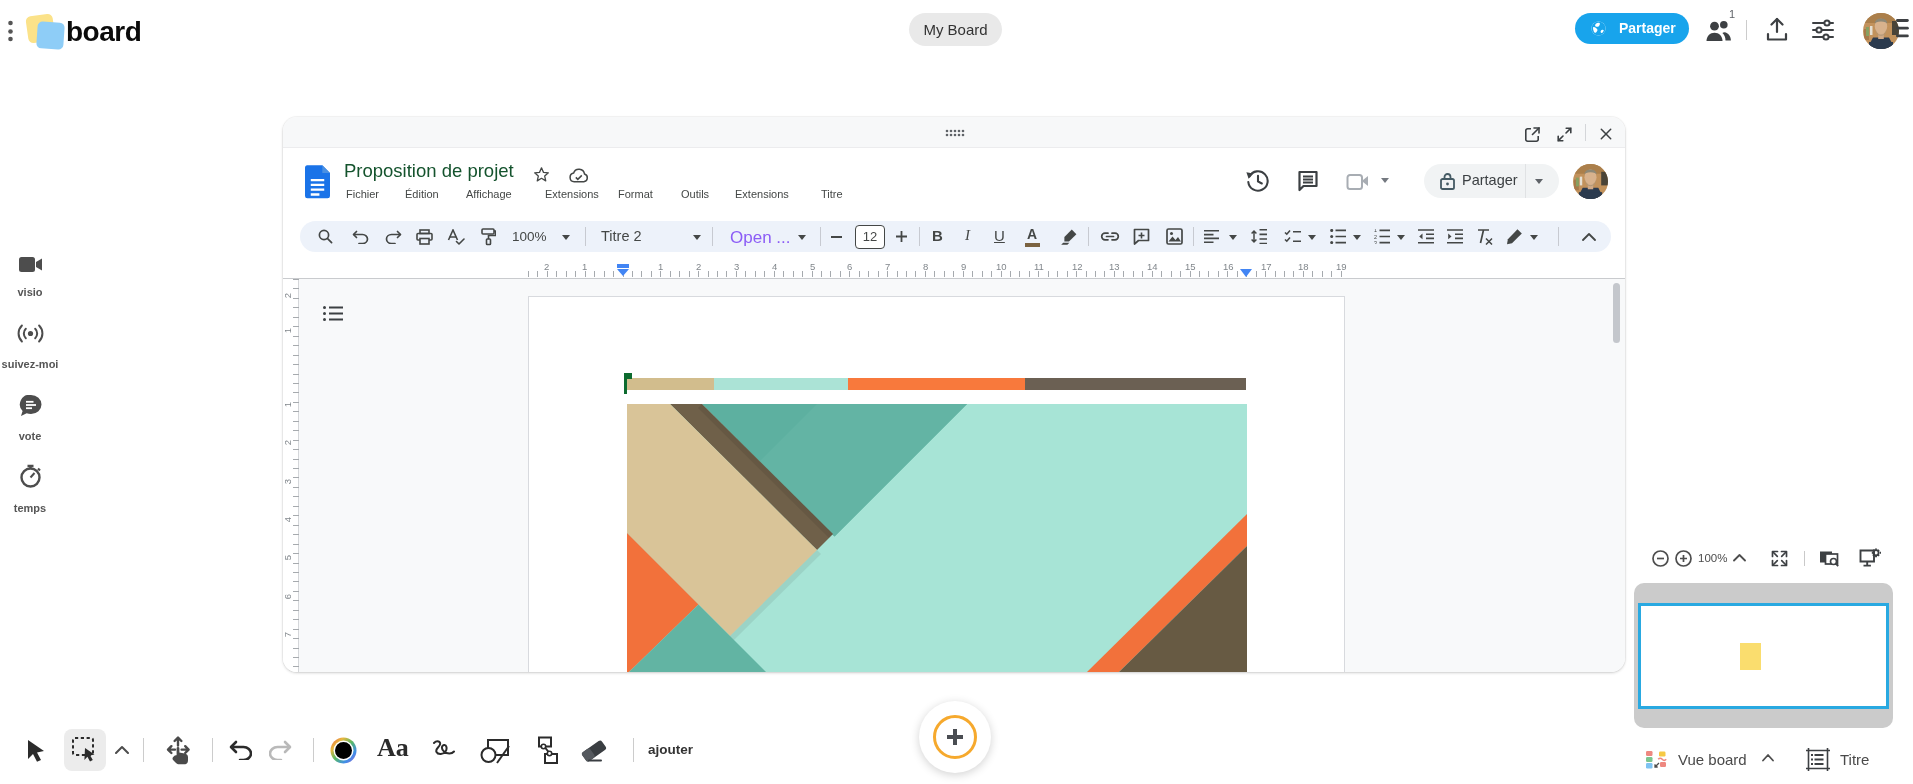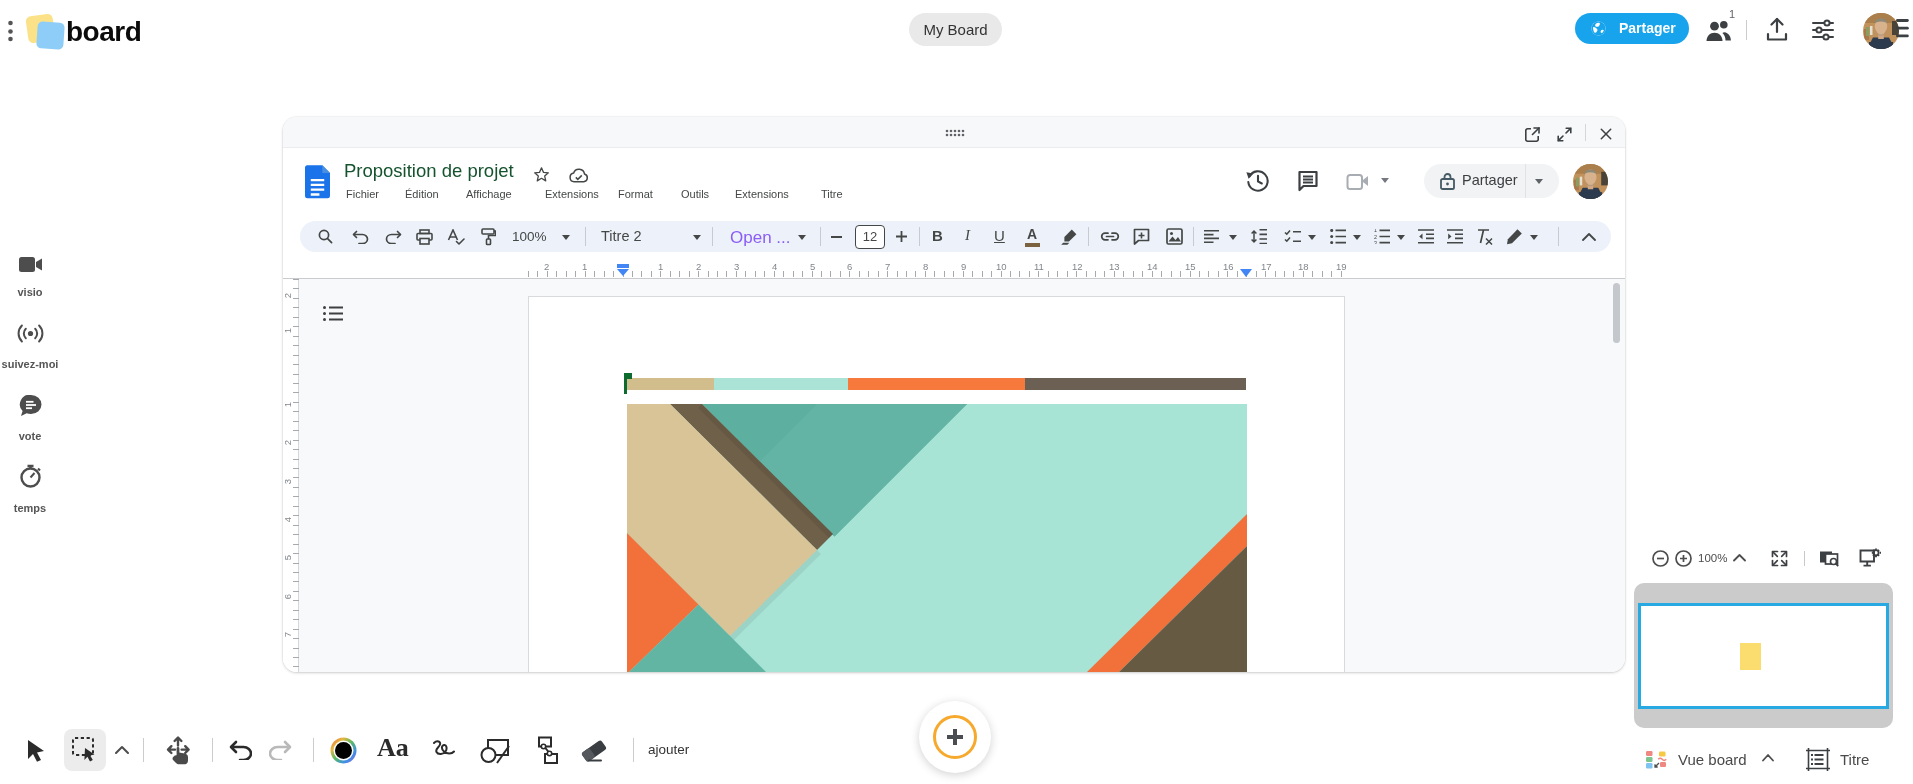--- a/index.html
+++ b/index.html
@@ -218,21 +218,21 @@
     <circle cx="19.5" cy="17.5" r="2.2" fill="#fff" stroke="#2b2b2b" stroke-width="1.6"></circle>
   </svg>
   <svg class="abs" style="left:579px;top:739px" width="30" height="24" viewBox="0 0 30 24">
     <g transform="rotate(-35 15 12)">
       <rect x="3" y="6.5" width="24" height="11" rx="2.5" fill="#3a3e42"></rect>
       <rect x="3" y="6.5" width="10" height="11" rx="2.5" fill="#55595e"></rect>
     </g>
     <path d="M10 21.5h12" stroke="#3a3e42" stroke-width="2" stroke-linecap="round"></path>
   </svg>
   <div class="bsep" style="left:633px;top:738px"></div>
-  <div class="abs" style="left:648px;top:742px;font-size:13.5px;font-weight:normal;color:#333">ajouter</div>
+  <div class="abs" style="left:648px;top:742px;font-size:13.5px;font-weight:bold;color:#333">ajouter</div>
 </div>
 
 <div id="win">
   <div id="win-strip">
     <svg class="abs" style="left:662px;top:12px" width="20" height="8" viewBox="0 0 20 8">
       <g fill="#5f6368">
         <circle cx="2" cy="2" r="1.3"></circle>
           <circle cx="6" cy="2" r="1.3"></circle>
           <circle cx="10" cy="2" r="1.3"></circle>
           <circle cx="14" cy="2" r="1.3"></circle>

